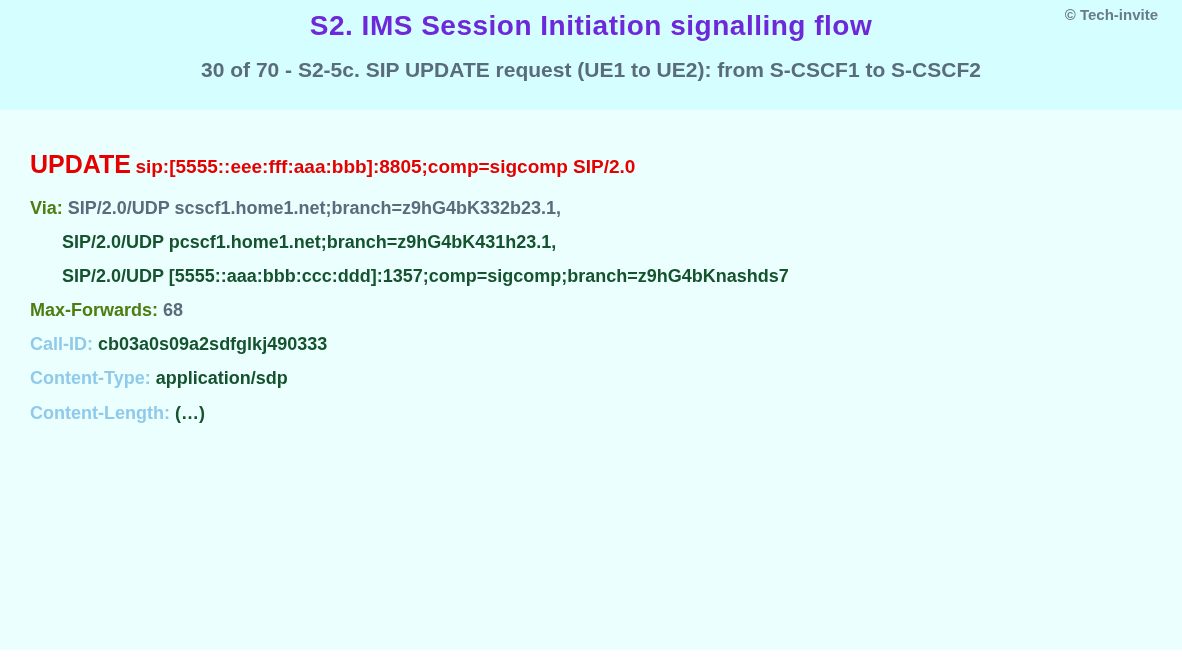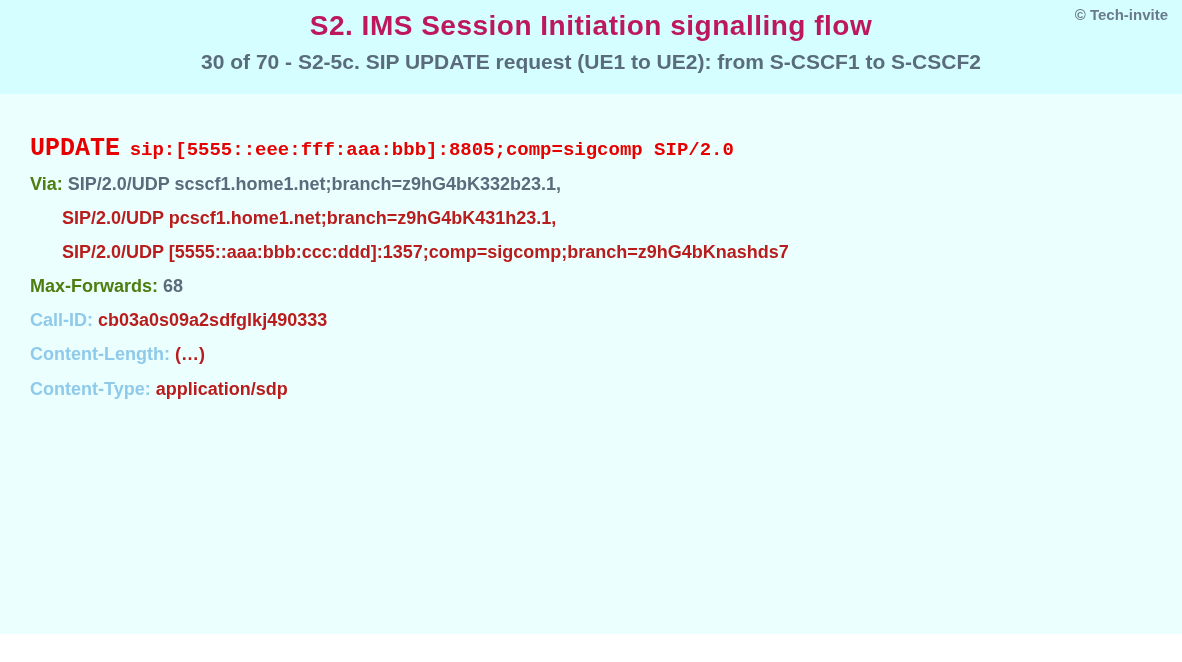--- a/index.html
+++ b/index.html
@@ -11,47 +11,46 @@
   }
   .header {
     background: #d4feff;
     padding: 10px 14px 12px 14px;
     position: relative;
     text-align: center;
   }
   .copyright {
     position: absolute;
     top: 6px;
-    right: 14px;
+    right: 24px;
     font-size: 15px;
     color: #6a7a8a;
     font-weight: 600;
   }
   .title {
-    color: #be185d;
+    color: #6d28d9;
     font-size: 28px;
     font-weight: 600;
     margin: 0 0 8px 0;
     letter-spacing: 0.5px;
   }
   .subtitle {
     color: #5a6b7b;
     font-size: 21px;
     font-weight: 600;
-    margin: 8px;
+    margin: 16px;
   }
   .body {
     background: #eafffe;
     padding: 40px 30px 30px 30px;
     min-height: 540px;
     box-sizing: border-box;
   }
   .method-line {
-    margin-bottom: 8px;
-    font-family: Liberation Mono, monospace;
+    margin-bottom: 16px;
   }
   .method {
     color: #e60000;
     font-size: 25px;
     font-weight: 700;
   }
   .uri {
     color: #e60000;
     font-size: 19px;
     font-weight: 700;
@@ -65,21 +64,21 @@
   .hdr-name-dark {
     color: #4d7c0f;
   }
   .hdr-name-light {
     color: #8fcaea;
   }
   .hdr-val-dark {
     color: #5a6b7b;
   }
   .hdr-val-light {
-    color: #b91c1c;
+    color: #14532d;
   }
   .cont {
     padding-left: 32px;
   }
   .footer-note {
     color: #008a7a;
     font-size: 18px;
     font-weight: 700;
     margin-top: 32px;
   }
@@ -116,21 +115,21 @@
 
 
 
 
   <div class="hdr-line">
     <span class="hdr-name-light">Call-ID</span><span class="hdr-name-light">: </span><span class="hdr-val-light">cb03a0s09a2sdfglkj490333</span>
   </div>
 
 
   <div class="hdr-line">
-    <span class="hdr-name-light">Content-Length</span><span class="hdr-name-light">: </span><span class="hdr-val-light">(…)</span>
+    <span class="hdr-name-light">Content-Type</span><span class="hdr-name-light">: </span><span class="hdr-val-light">application/sdp</span>
   </div>
 
   <div class="hdr-line">
-    <span class="hdr-name-light">Content-Type</span><span class="hdr-name-light">: </span><span class="hdr-val-light">application/sdp</span>
+    <span class="hdr-name-light">Content-Length</span><span class="hdr-name-light">: </span><span class="hdr-val-light">(…)</span>
   </div>
 
 
 </div>
 
 </body></html>

